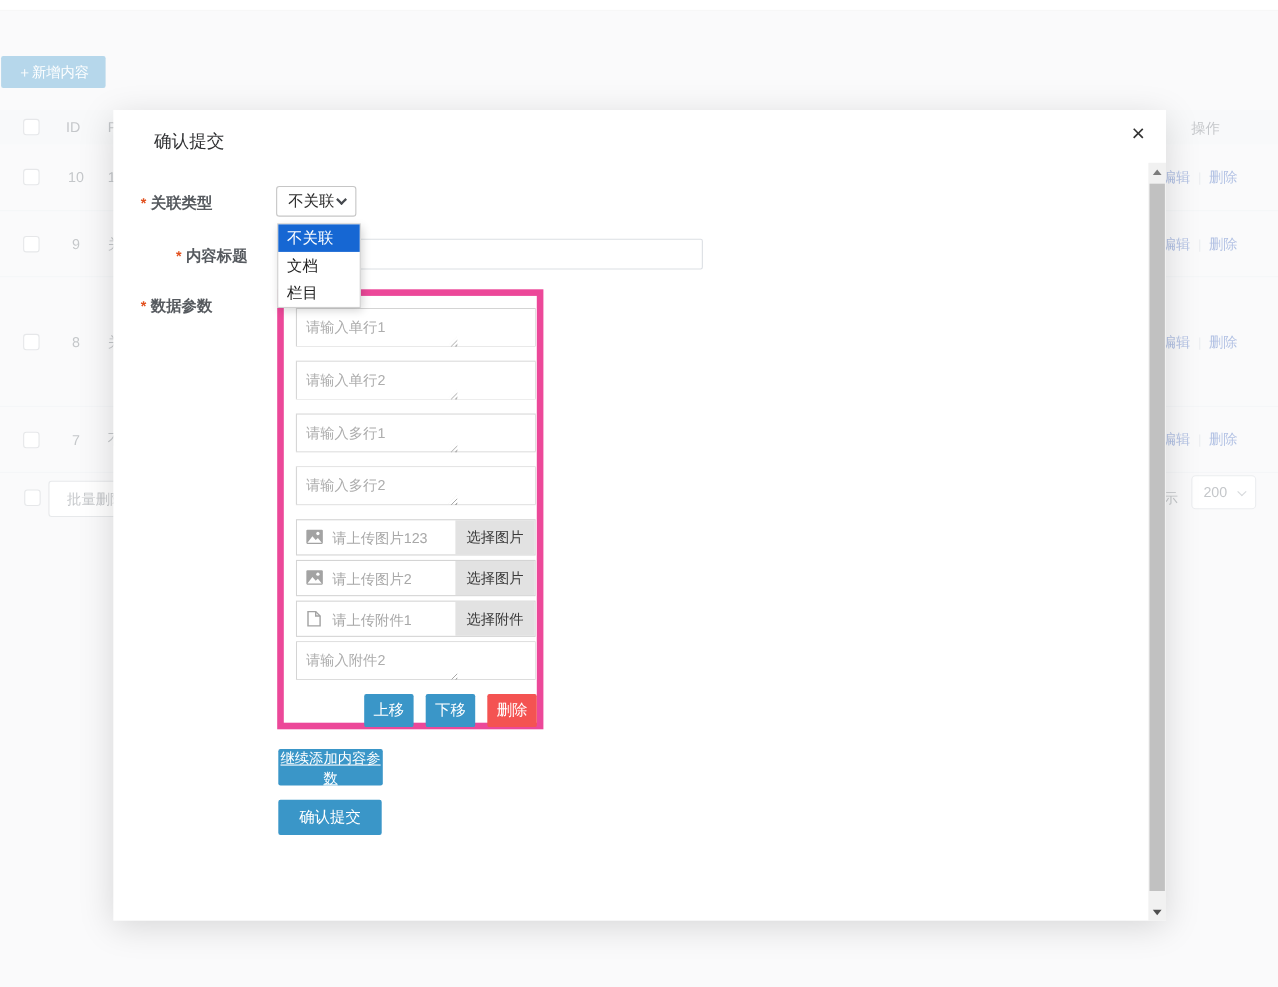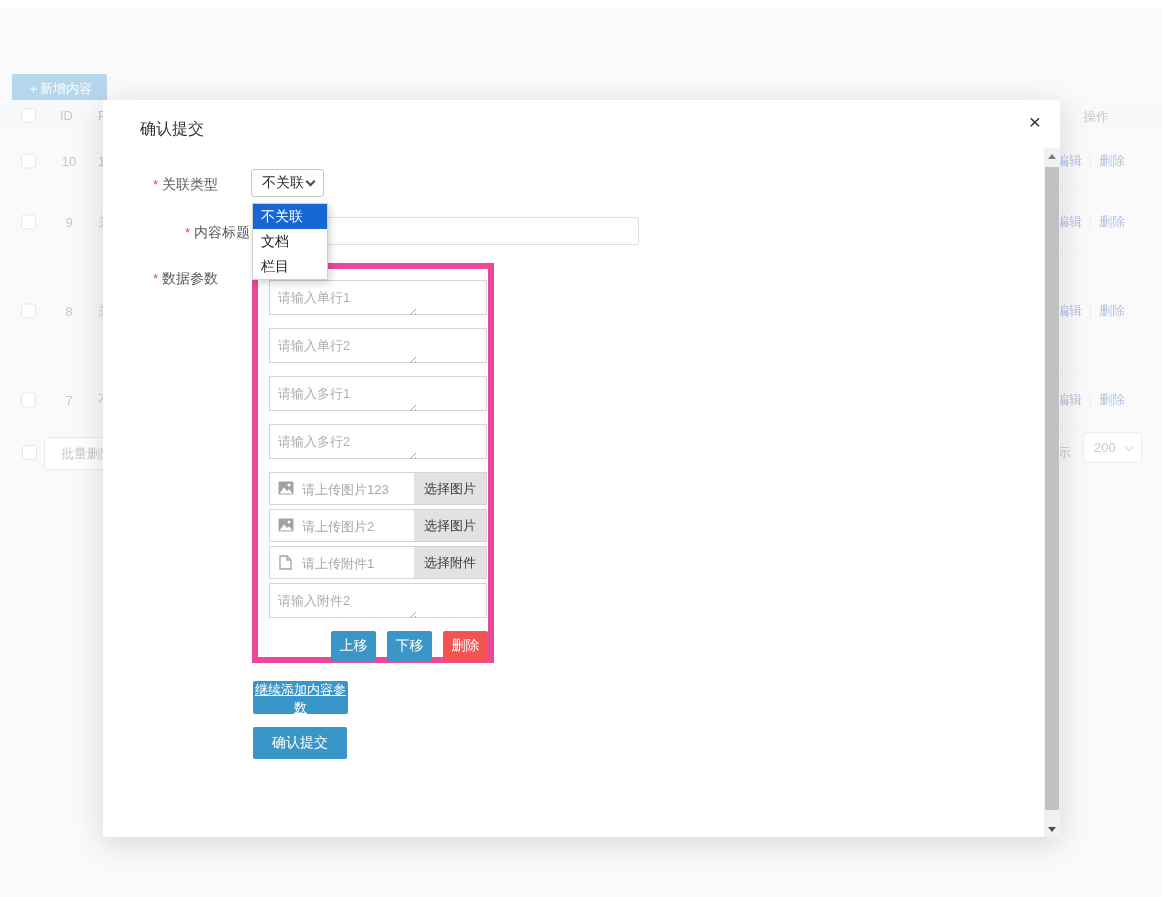--- a/index.html
+++ b/index.html
@@ -7,22 +7,22 @@
   body {
     font-family:"Liberation Sans","DejaVu Sans",sans-serif;
     background:#f2f3f5; position:relative; overflow:hidden;
     -webkit-font-smoothing:antialiased;
   }
   .abs { position:absolute; }
 
   
   .topstrip { left:0; top:0; width:1162px; height:10px; background:#fff; border-bottom:1px solid #ececec; }
   .add-btn {
-    left:12px; top:51px; width:95px; height:29px; background:#4a9ccd; color:#fff;
-    font-size:13px; border:none; border-radius:2px; display:flex; align-items:center; justify-content:center;margin-top:23px;
+    left:1px; top:51px; width:95px; height:29px; background:#4a9ccd; color:#fff;
+    font-size:13px; border:none; border-radius:2px; display:flex; align-items:center; justify-content:center;
   }
   .thead { left:0; top:100px; width:1162px; height:31px; background:#edeff2; }
   .checkbox { width:15px; height:15px; border:1px solid #c0c4c9; border-radius:3px; background:#fff; }
   .th-id { left:60px; top:108px; color:#6d737a; font-size:13px; }
   .th-frag { left:98px; top:108px; color:#6d737a; font-size:13px; }
   .th-actions { left:1083px; top:108px; color:#6d737a; font-size:13px; }
   .trow { left:0; width:1162px; border-bottom:1px solid #e6e9ee; }
   .vcenter { top:50%; transform:translateY(-50%); }
   .cell-id { left:58px; width:22px; text-align:center; color:#6d737a; font-size:13px; }
   .cell-frag { left:98px; color:#6d737a; font-size:13px; }
@@ -45,21 +45,21 @@
   
   .overlay { left:0; top:0; width:1162px; height:897px; background:rgba(255,255,255,0.60); z-index:10; }
 
   
   .modal {
     left:103px; top:100px; width:957px; height:737px; background:#fff; z-index:20;
     box-shadow:0 6px 30px rgba(0,0,0,0.15);
   }
   .modal-title { left:37px; top:19px; font-size:16px; color:#303133; }
   .modal-close { right:19px; top:11px; font-size:21px; color:#333; background:none; border:none; line-height:1; cursor:pointer; }
-  .flabel { left:0; width:115px; text-align:right; font-size:14px; color:#565a5f; white-space:nowrap; }
+  .flabel { left:0; width:115px; text-align:center; font-size:14px; color:#565a5f; white-space:nowrap;font-weight:bold; }
   .req { color:#e2511f; margin-right:4px; font-size:13px; }
 
   .rel-select {
     left:148px; top:69px; width:73px; height:28px; background:#fff; border:1px solid #c6c6c6;
     border-radius:3px; font-size:14px; color:#2b2b2b; display:flex; align-items:center; padding-left:10px;
   }
   .rel-select .chev { position:absolute; right:9px; top:8px; }
   .dropdown {
     left:149px; top:103px; width:76px; background:#fff; border:1px solid #cfcfcf;
     box-shadow:2px 3px 8px rgba(0,0,0,0.18); z-index:30;

